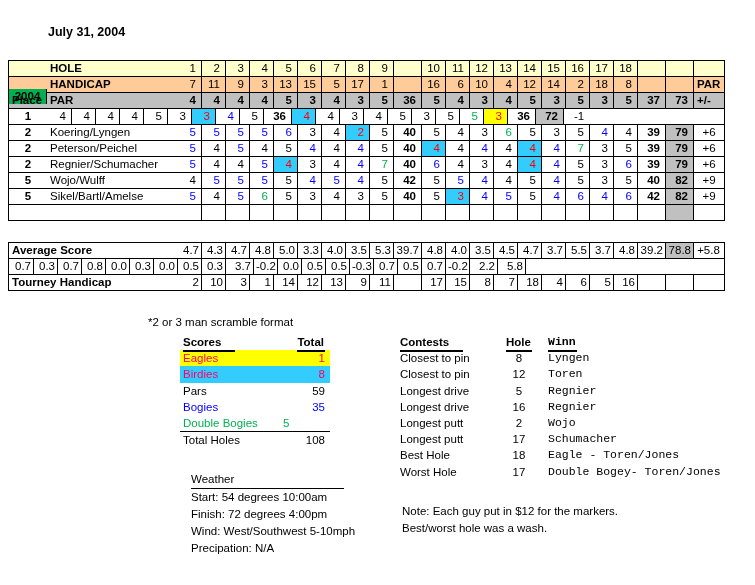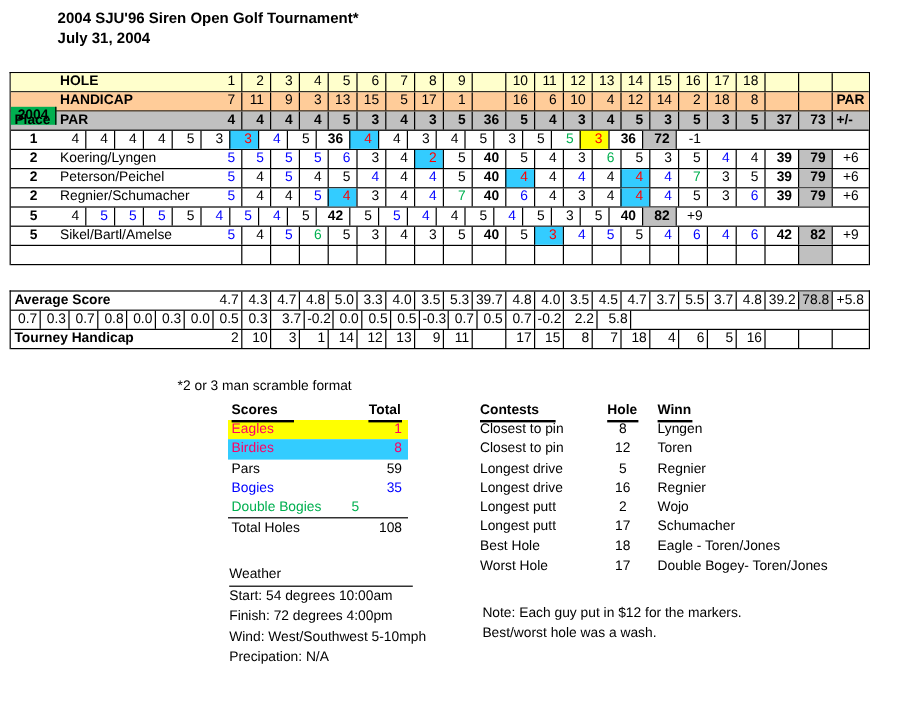--- a/index.html
+++ b/index.html
@@ -25,56 +25,55 @@
   .f-bog{color:var(--bogey-blue);}
   .f-bir{color:var(--score-red);background:var(--birdie-bg);}
   .f-eag{color:var(--score-red);background:var(--eagle-bg);}
   .f-dbl{color:var(--double-green);}
   .f-gray{background:var(--row-gray);}
   .f-grn{background:var(--cell-green);border-right:1px solid var(--border);margin-top:28px;}
 
   .note{position:absolute;left:148px;top:314px;height:16px;line-height:16px;}
 
   
-  #scores{position:absolute;left:190px;top:334px;width:150px;}
+  #scores{position:absolute;left:180px;top:334px;width:150px;}
   .srow{display:flex;height:16.2px;line-height:16.2px;}
   .srow .lab{width:103px;padding-left:3px;box-sizing:border-box;white-space:nowrap;overflow:visible;}
   .srow .val{width:45px;text-align:right;padding-right:3px;box-sizing:border-box;}
   .srow .val-left{width:45px;text-align:left;box-sizing:border-box;}
   .shead{font-weight:bold;}
   .u{display:inline-block;border-bottom:2px solid #000;padding-right:14px;}
   .u2{display:inline-block;border-bottom:2px solid #000;padding-right:1px;}
   .eagles{background:var(--eagle-bg);color:var(--legend-red);}
   .birdies{background:var(--birdie-bg);color:var(--legend-red);}
   .bogies{color:var(--bogey-blue);}
   .dbl-row{color:var(--double-green);border-bottom:1px solid #000;}
 
   
   #contests{position:absolute;left:400px;top:334px;}
   .crow{display:flex;height:16.2px;line-height:16.2px;white-space:nowrap;}
   .crow .c1{width:100px;}
   .crow .c2{width:38px;text-align:center;}
-  .crow .c3{margin-left:10px;}
+  .crow .c3{margin-left:10px;font-family:Liberation Mono, monospace;}
   .chead{font-weight:bold;}
 
   
   #weather{position:absolute;left:191px;top:471px;}
   .whead{width:153px;border-bottom:1px solid #000;height:17px;line-height:17px;}
   .wline{height:17px;line-height:17px;white-space:nowrap;}
 
   
   #notes{position:absolute;left:402px;top:503px;}
   .nline{height:17px;line-height:17px;white-space:nowrap;}
 </style>
 </head>
 <body>
 
 <div class="canvas">
 
-  <div class="title">2004 SJU'96 Siren Open Golf Tournament*</div>
   <div class="date">July 31, 2004</div>
 
   <div id="main-grid">
       <div class="grow r-yellow">
         <div class="cell f-B f-c f-grn" style="width: 38px;">2004</div>
         <div class="cell f-B f-l" style="width: 130px;">HOLE</div>
         <div class="cell" style="width: 24px;">1</div>
         <div class="cell bl" style="width: 24px;">2</div>
         <div class="cell bl" style="width: 24px;">3</div>
         <div class="cell bl" style="width: 24px;">4</div>
@@ -247,20 +246,21 @@
         <div class="cell bl f-bog" style="width: 24px;">4</div>
         <div class="cell bl" style="width: 24px;">5</div>
         <div class="cell bl" style="width: 24px;">3</div>
         <div class="cell bl f-bog" style="width: 24px;">6</div>
         <div class="cell bl f-B" style="width: 28px;">39</div>
         <div class="cell bl f-B f-gray" style="width: 28px;">79</div>
         <div class="cell bl f-c" style="width: 31px;">+6</div>
       </div>
       <div class="grow ">
         <div class="cell f-B f-c" style="width: 38px;">5</div>
+        <div class="cell f-l" style="width: 130px;">Wojo/Wulff</div>
         <div class="cell" style="width: 24px;">4</div>
         <div class="cell bl f-bog" style="width: 24px;">5</div>
         <div class="cell bl f-bog" style="width: 24px;">5</div>
         <div class="cell bl f-bog" style="width: 24px;">5</div>
         <div class="cell bl" style="width: 24px;">5</div>
         <div class="cell bl f-bog" style="width: 24px;">4</div>
         <div class="cell bl f-bog" style="width: 24px;">5</div>
         <div class="cell bl f-bog" style="width: 24px;">4</div>
         <div class="cell bl" style="width: 24px;">5</div>
         <div class="cell bl f-B" style="width: 28px;">42</div>

